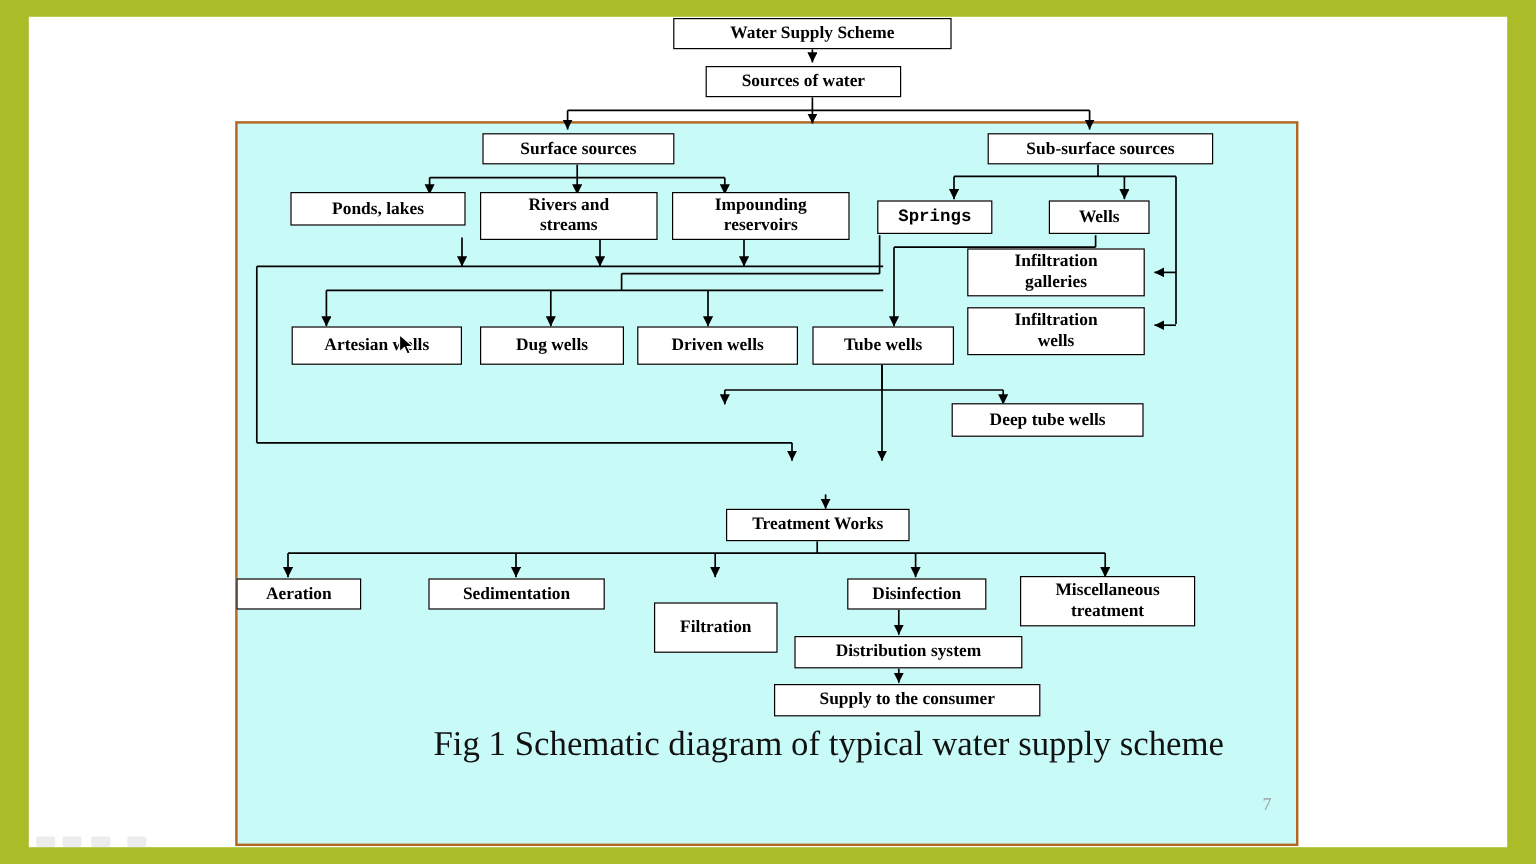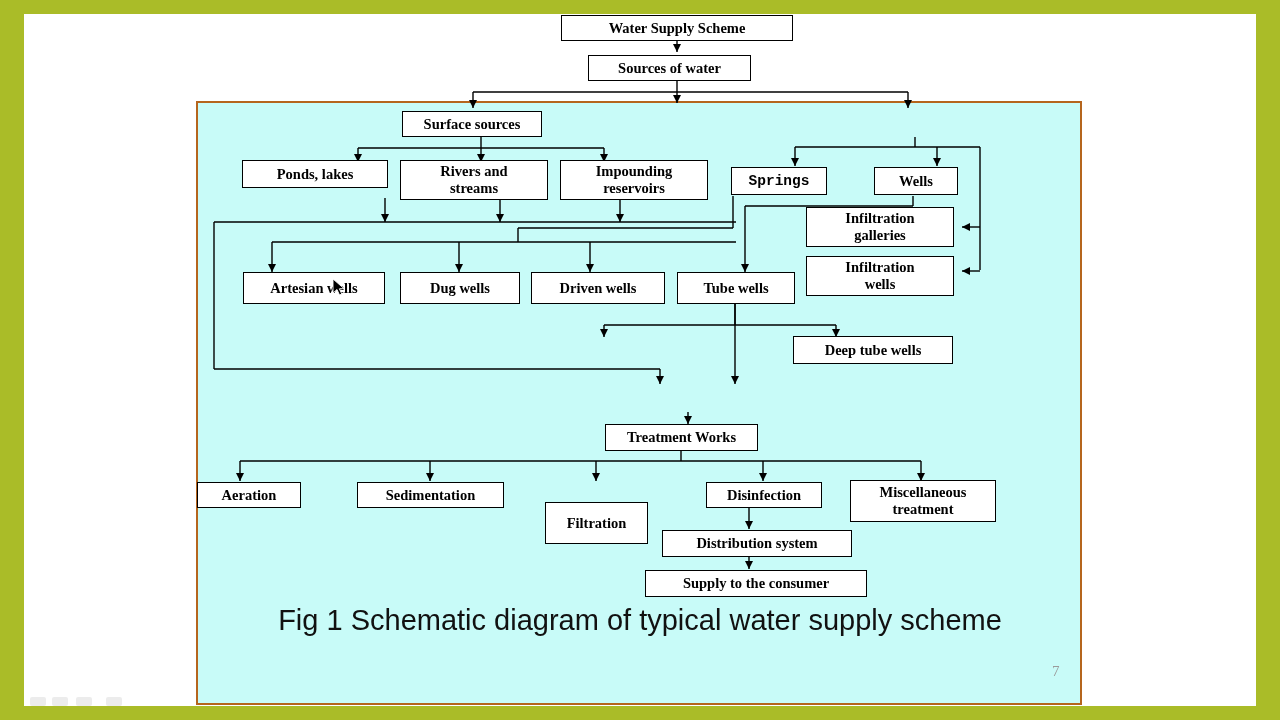--- a/index.html
+++ b/index.html
@@ -55,22 +55,22 @@
     padding: 12px 4px;
     white-space: pre-line;
   }
   .caption {
     position: absolute;
     left: 260px;
     top: 604px;
     width: 760px;
     font-size: 29px;
     color: #111;
-    font-family: Liberation Sans, sans-serif;
-    text-align: center;
+    font-family: Liberation Serif, serif;
+    text-align: right;
   }
   .page-number {
     position: absolute;
     left: 1052px;
     top: 663px;
     font-size: 15px;
     color: #9a9a9a;
     font-family: "Liberation Serif", serif;
   }
   svg.connectors {
@@ -186,21 +186,22 @@
 
       <line x1="749" y1="508" x2="749" y2="529" marker-end="url(#arrow)"></line>
 
       <line x1="749" y1="557" x2="749" y2="569" marker-end="url(#arrow)"></line>
     </g>
   </svg>
 
   <div class="node" style="left:561px; top:15px; width:232px; height:26px;">Water Supply Scheme</div>
   <div class="node" style="left:588px; top:55px; width:163px; height:26px;">Sources of water</div>
 
-  <div class="node" style="left:402px; top:111px; width:140px; height:26px;text-align:right;">Surface sources</div>
+  <div class="node" style="left:402px; top:111px; width:160px; height:26px;text-align:right;">Surface sources</div>
+  <div class="node" style="left:823px; top:111px; width:188px; height:26px;">Sub-surface sources</div>
 
   <div class="node" style="left:242px; top:160px; width:146px; height:28px;">Ponds, lakes</div>
   <div class="node" style="left:400px; top:160px; width:148px; height:40px;">Rivers and
 streams</div>
   <div class="node" style="left:560px; top:160px; width:148px; height:40px;">Impounding
 reservoirs</div>
 
   <div class="node" style="left:731px; top:167px; width:96px; height:28px;font-family:Liberation Mono, monospace;">Springs</div>
   <div class="node" style="left:874px; top:167px; width:84px; height:28px;">Wells</div>
 

